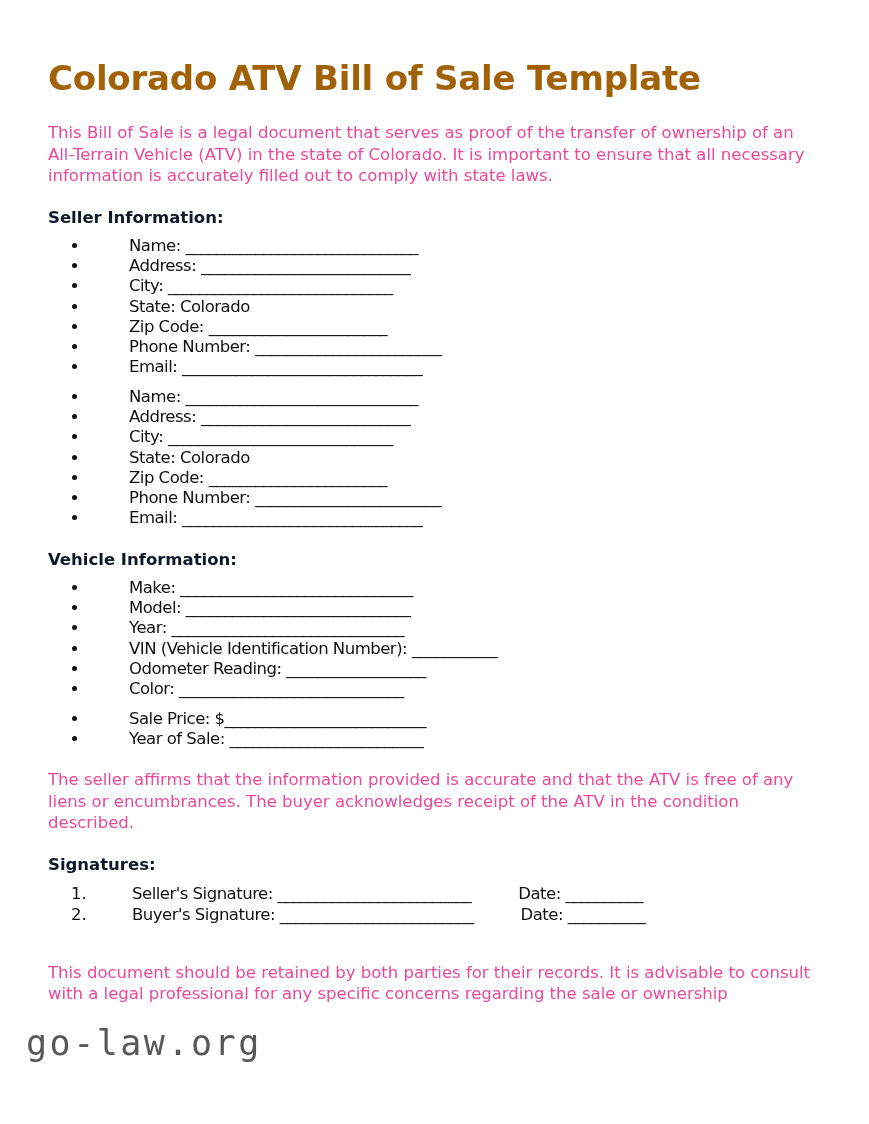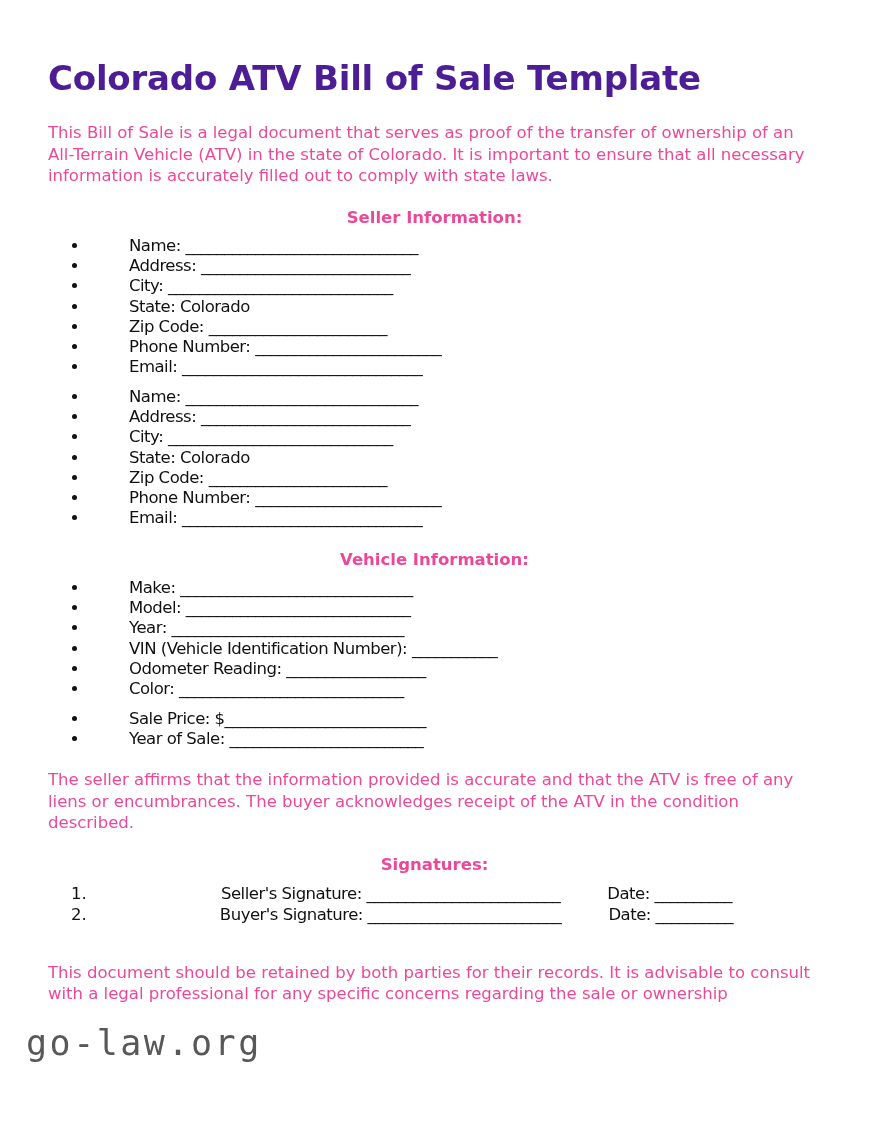--- a/index.html
+++ b/index.html
@@ -25,21 +25,21 @@
     top: 0;
     width: 773px;
   }
   .doc-title {
     font-size: 34px;
     font-weight: bold;
     letter-spacing: -0.2px;
     margin: 0;
     padding-top: 58px;
     line-height: 1.18;
-    color: #4c1d95;
+    color: #a16207;
   }
   .para {
     font-size: 16.5px;
     line-height: 21.5px;
     margin: 0;
     color: #ec4899;
   }
   .para-intro {
     margin-top: 24px;
   }
@@ -47,30 +47,29 @@
     margin-top: 20px;
   }
   .para-footer {
     margin-top: 37px;
   }
   .section-head {
     font-size: 16.5px;
     font-weight: bold;
     margin: 0;
     padding-top: 21px;
-    color: #ec4899;
-    text-align: center;
+    color: #0f172a;
   }
   ul.fields, ol.fields {
     margin: 9px 0 0 0;
     padding-left: 41px;
     list-style-position: outside;
   }
   ul.fields { list-style-type: disc; }
-  ol.fields { list-style-type: decimal; padding-left: 44px; text-align: center; }
+  ol.fields { list-style-type: decimal; padding-left: 44px; }
   ul.fields li, ol.fields li {
     font-size: 16.5px;
     line-height: 20.3px;
     color: #111;
     white-space: nowrap;
   }
   ol.fields li { line-height: 21px; }
   .blank {
     font-family: "DejaVu Sans", "Liberation Sans", sans-serif;
     letter-spacing: -0.5px;

